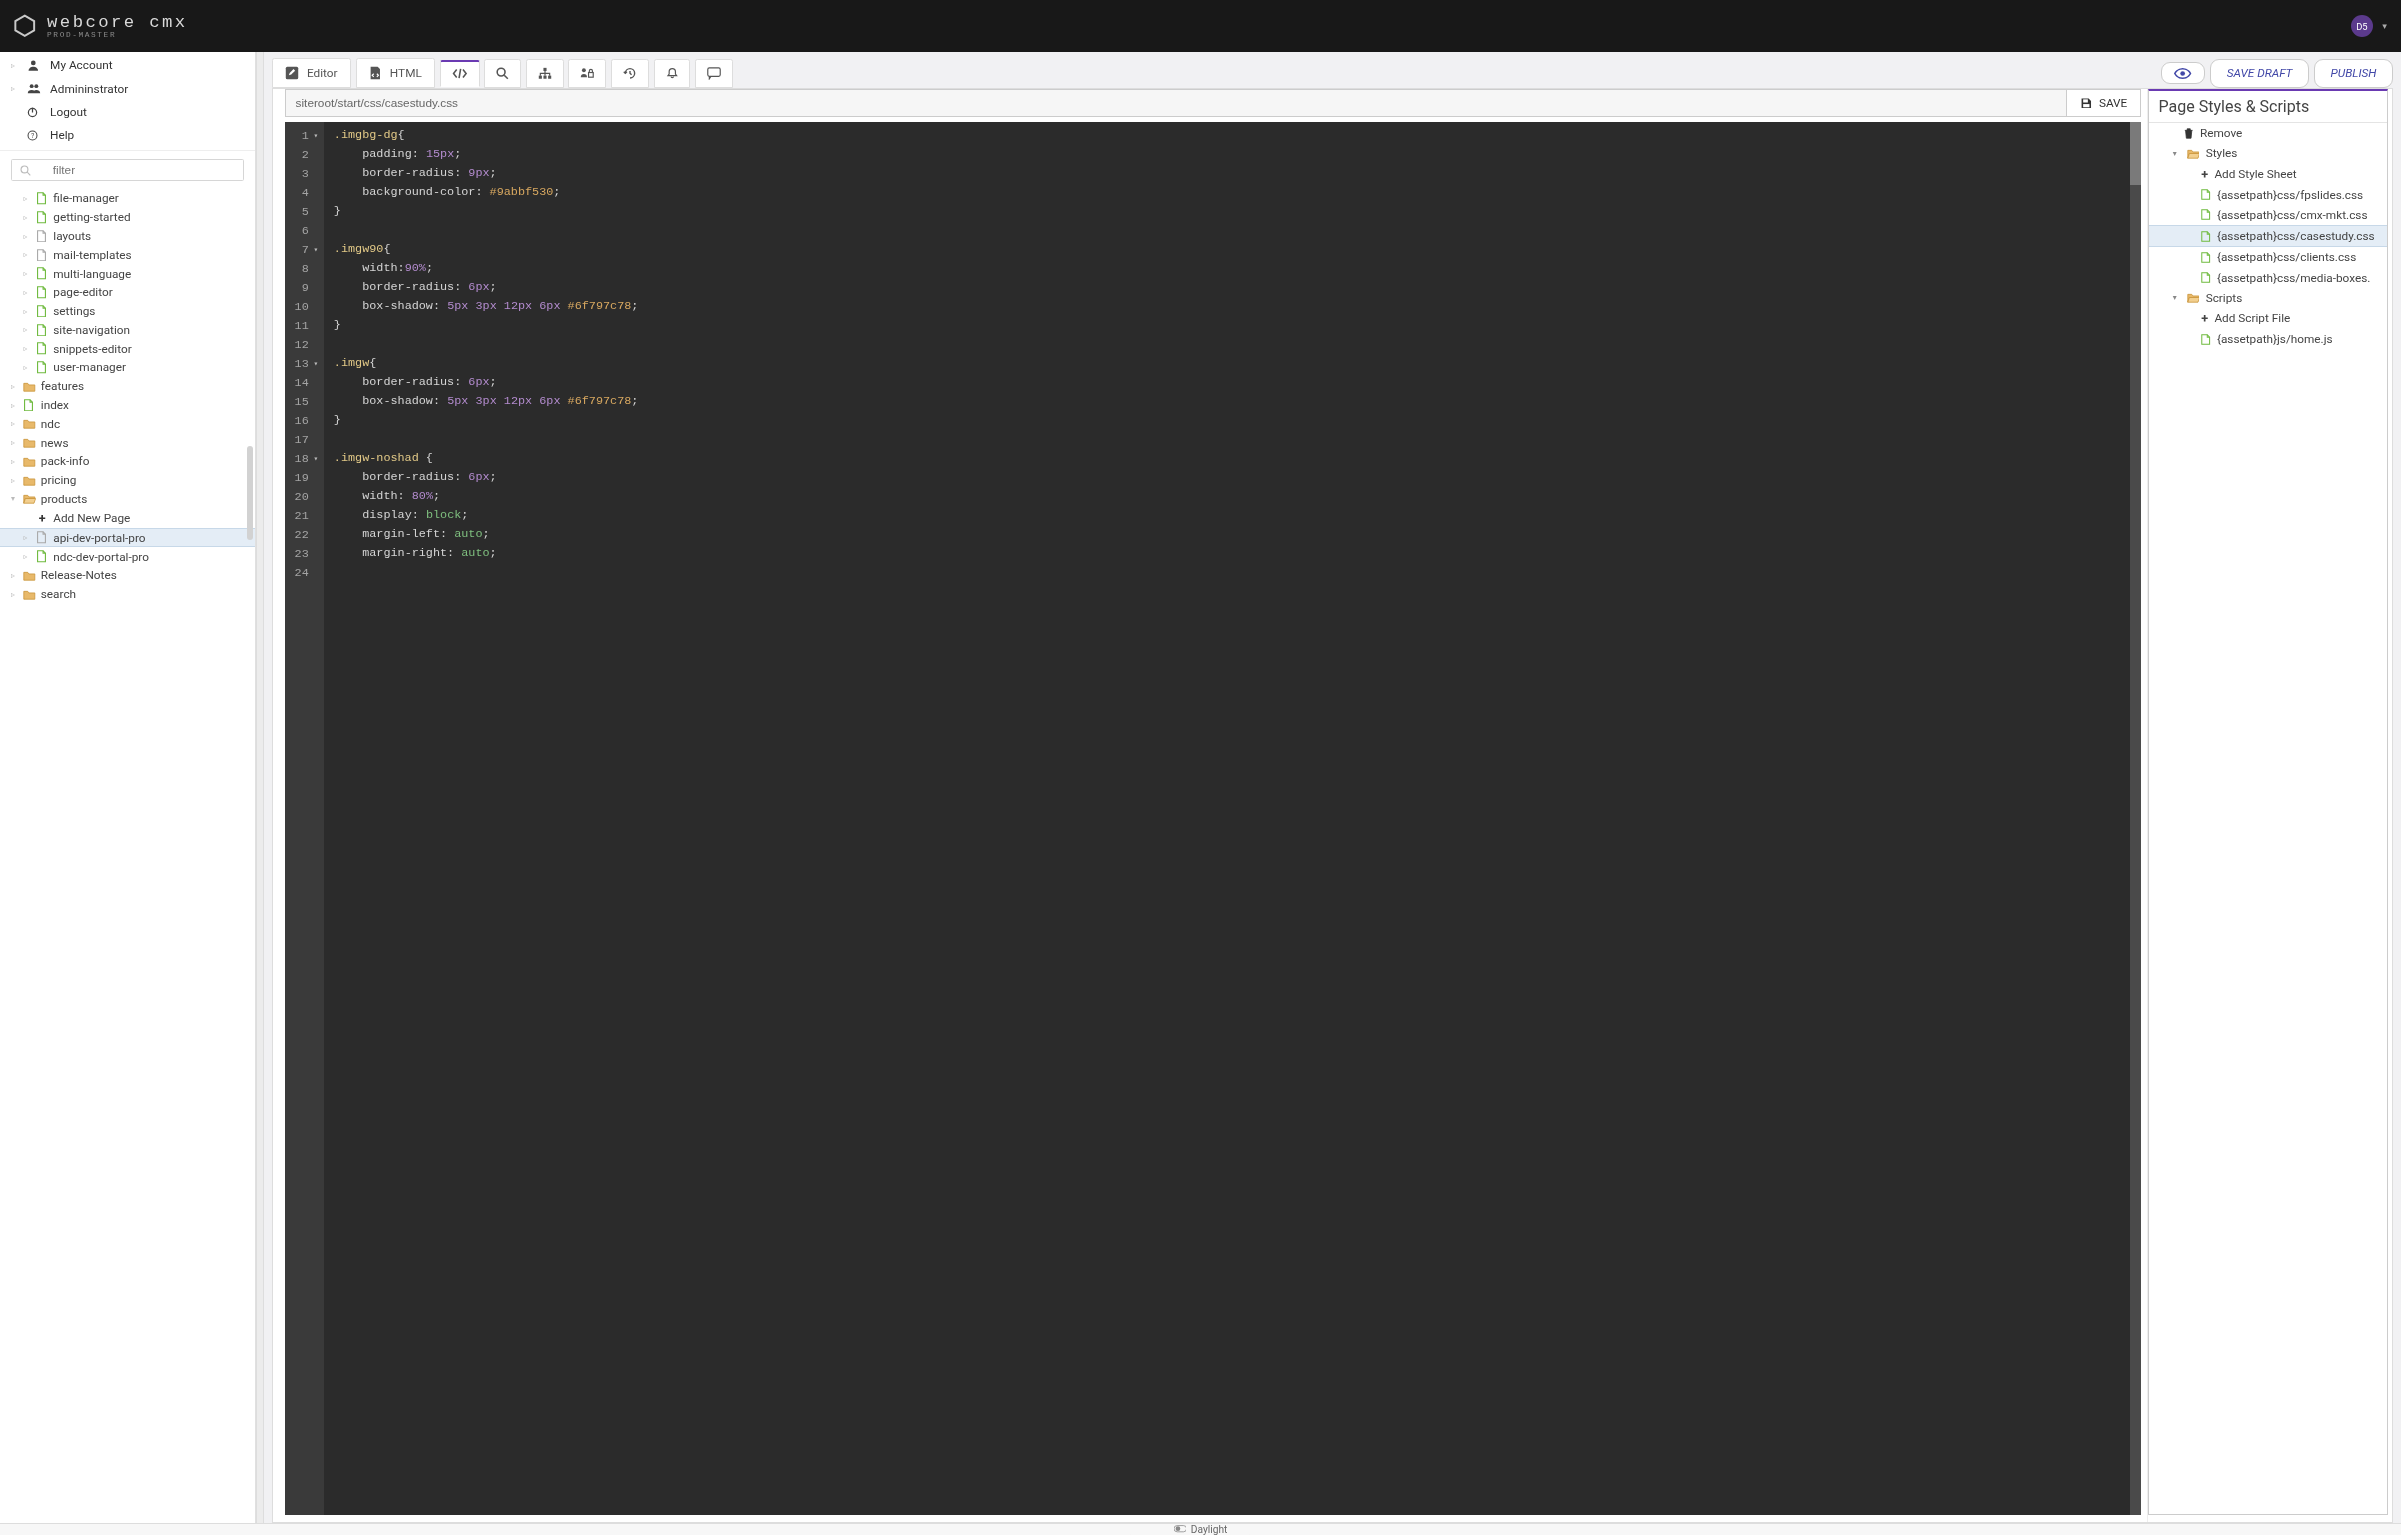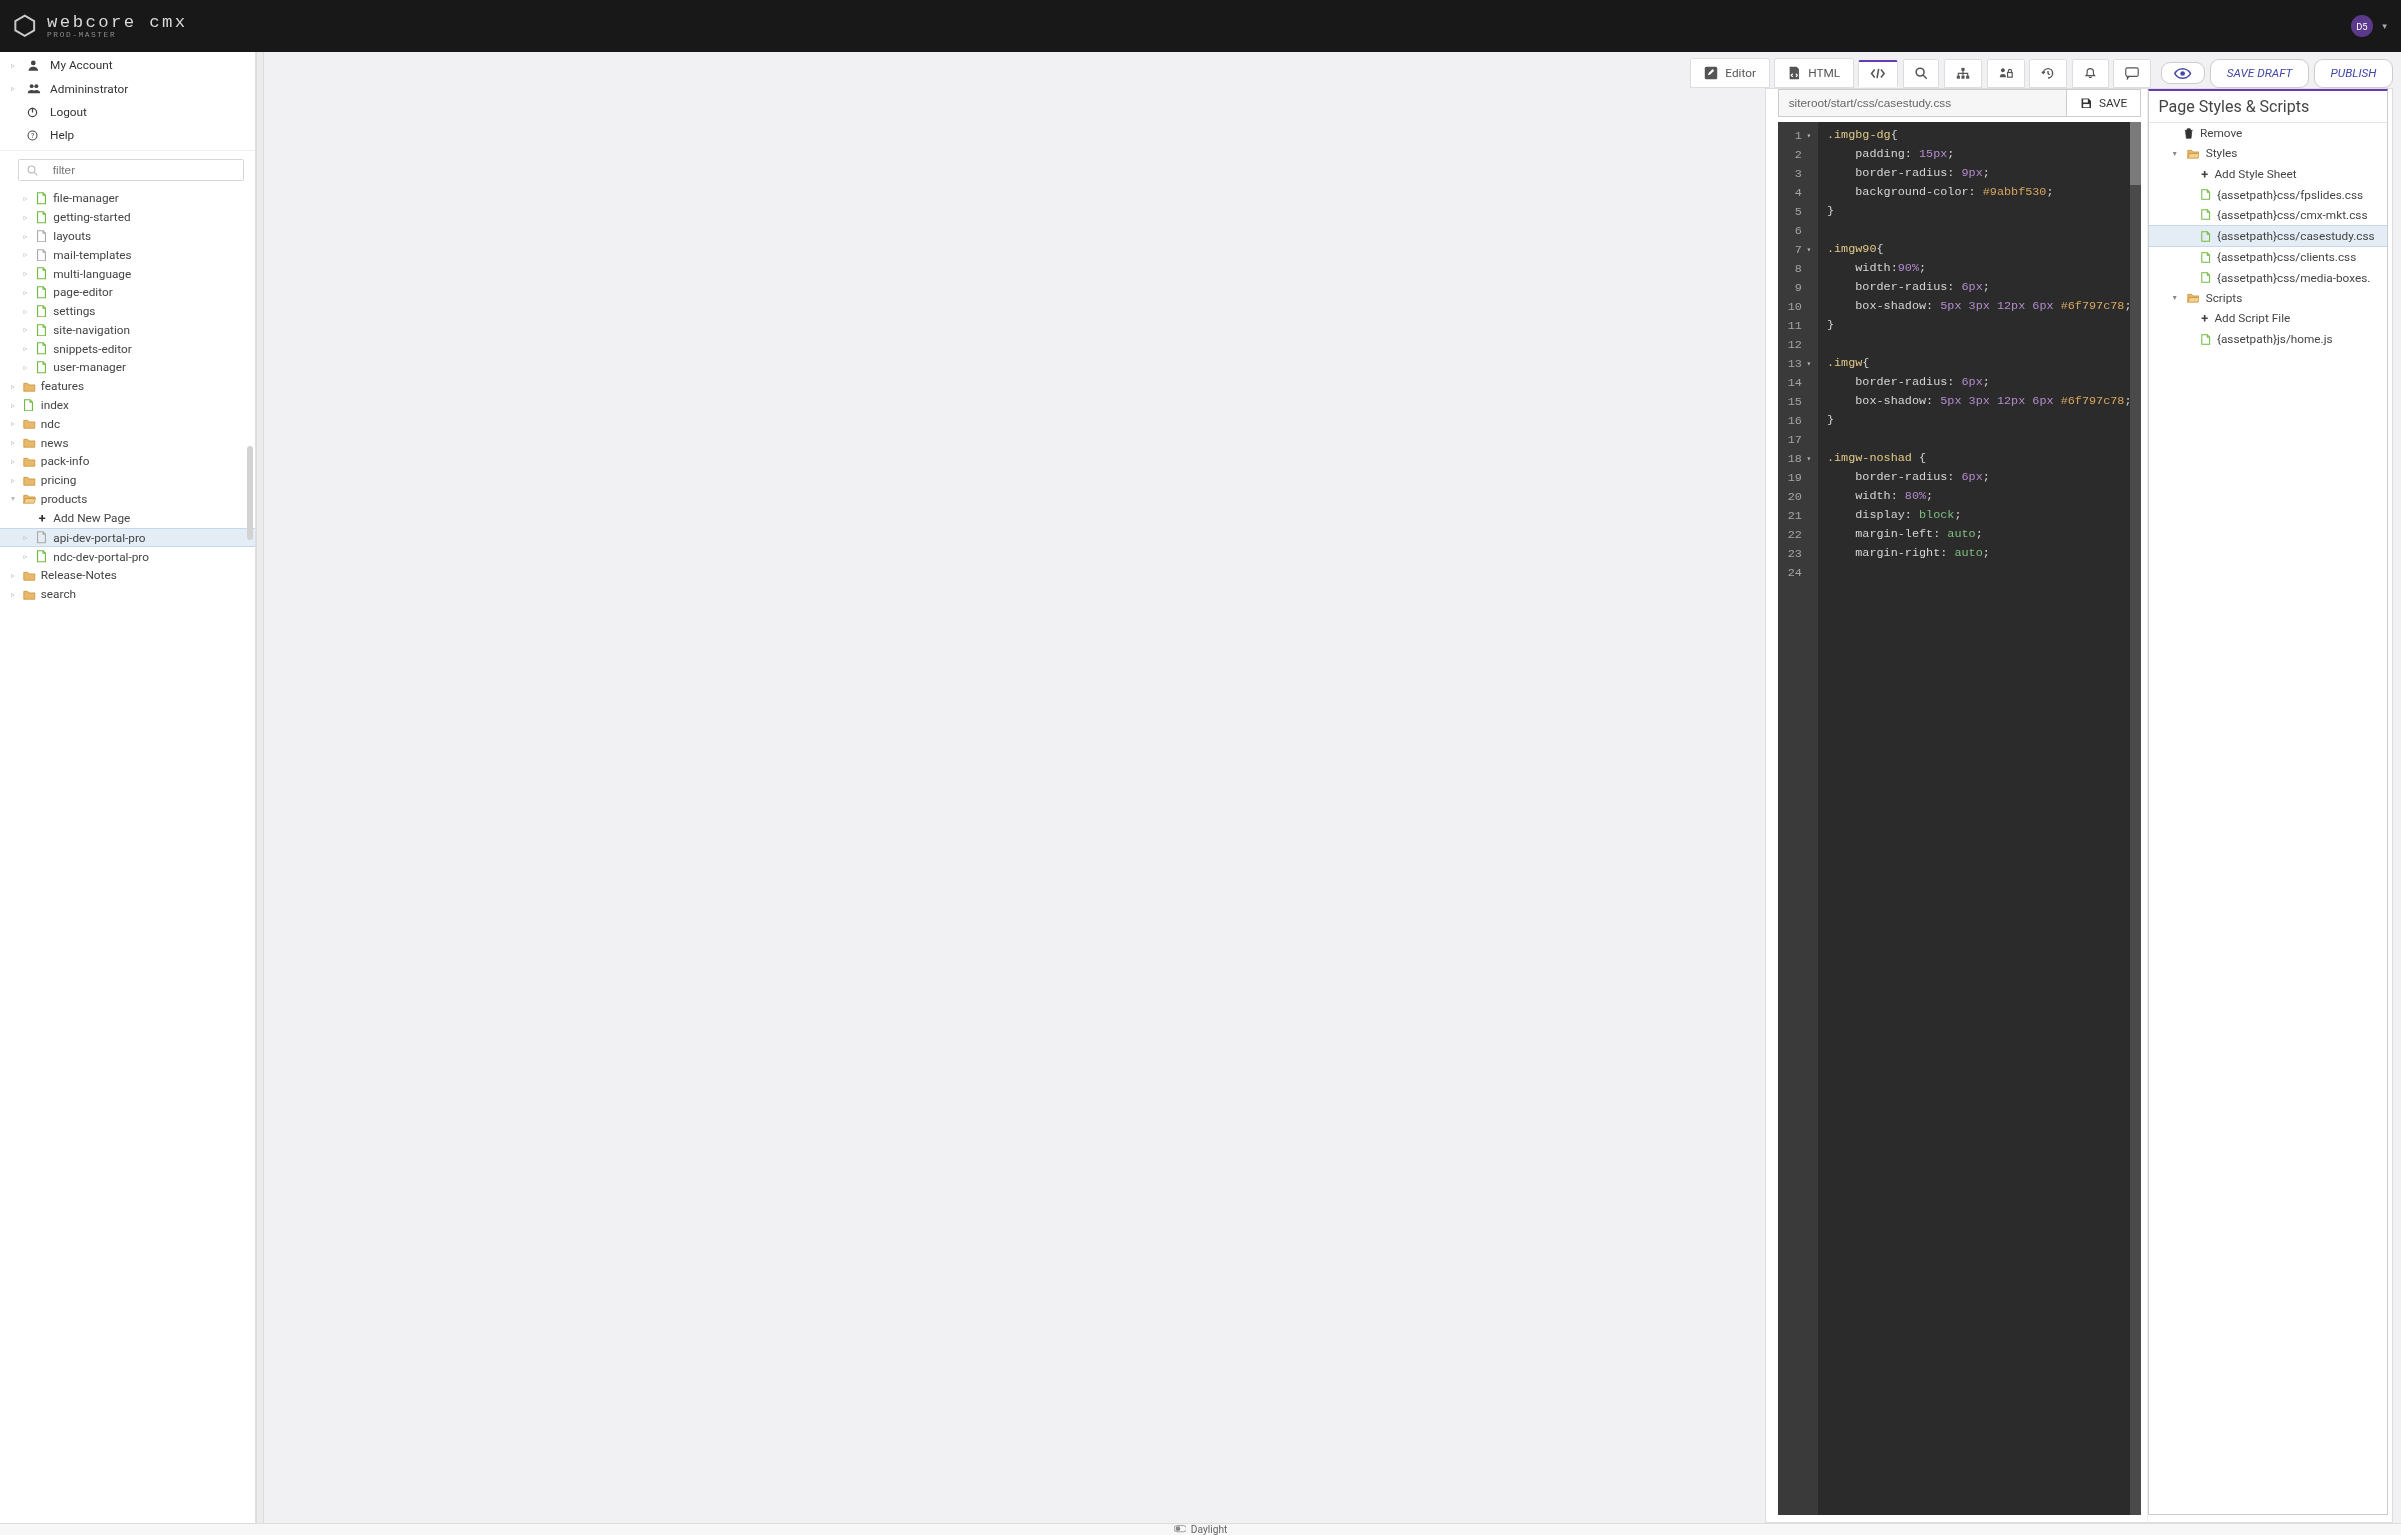--- a/index.html
+++ b/index.html
@@ -18,34 +18,34 @@
 
 .shell { display: flex; height: calc(100vh - 44px - 20.4px); }
 
 
 .sidebar { width: 256px; min-width: 256px; background: #fff; border-right: 0.8px solid #e0e0e0; display: flex; flex-direction: column; position: relative; }
 .sb-top { border-bottom: 0.8px solid #eee; padding: 1.6px 0 3.1px 0; }
 .sb-row { display: flex; align-items: center; gap: 9.4px; padding: 4.7px 11px; font-size: 11.8px; color: #333; cursor: pointer; }
 .sb-row .caret { width: 6.3px; color: #bbb; font-size: 7.8px; }
 .sb-row .ic { width: 14px; text-align: center; color: #444; }
 .filter-wrap { padding: 7.8px 11px 6.3px; }
-.filter-box { display: flex; align-items: center; border: 0.8px solid #d6d6d6; border-radius: 1.6px; padding: 3.1px 7.8px; gap: 15px; margin-left: 7px; }
+.filter-box { display: flex; align-items: center; border: 0.8px solid #d6d6d6; border-radius: 1.6px; padding: 3.1px 7.8px; gap: 22px; }
 .filter-box input { border: none; outline: none; flex: 1; font-size: 11.8px; color: #888; background: transparent; }
 .filter-box .ic { color: #bbb; }
 .tree { flex: 1; overflow-y: auto; padding: 1.6px 0 4.7px; position: relative; }
 .tree-row { display: flex; align-items: center; gap: 4.7px; padding: 2.4px 0 2.4px 11px; font-size: 11.8px; color: #444; cursor: pointer; white-space: nowrap; }
 .tree-row.d1 { padding-left: 23.5px; }
 .tree-row .caret { width: 7.8px; color: #bbb; font-size: 7.8px; display: inline-block; }
 .tree-row .fi { width: 12.6px; text-align: center; }
 .tree-row.sel { background: #e4edf6; border: 0.8px solid #c7d8e8; border-left: none; border-right: none; padding-top: 1.6px; padding-bottom: 1.6px; }
 .sb-scroll-thumb { position: absolute; right: 1.6px; top: 259px; width: 6.3px; height: 94px; background: #d2d2d2; border-radius: 3.1px; }
 .splitter { width: 7.8px; background: #ececec; border-left: 0.8px solid #ddd; border-right: 0.8px solid #ddd; cursor: col-resize; }
 
 
-.main { flex: 1; display: flex; flex-direction: column; background: #f1f1f3; overflow: hidden; align-items: flex-end; }
+.main { flex: 1; display: flex; flex-direction: column; background: #f1f1f3; overflow: hidden; }
 .toolbar { display: flex; padding: 6.3px 7.8px 0 7.8px; gap: 4.7px; align-items: center; }
 .tab-btn { background: #fff; border: 0.8px solid #ddd; border-radius: 2.4px 2.4px 0 0; padding: 7px 12.6px; display: flex; align-items: center; gap: 7.8px; color: #555; font-size: 11.8px; cursor: pointer; }
 .tab-btn.icon-only { padding: 7px 11px; }
 .tab-btn.active { border-top: 2.4px solid #6a3ab2; padding-top: 5.5px; border-bottom-color: #fff; }
 .tb-spacer { flex: 1; }
 .tb-action { border: 0.8px solid #ccc; background: #fff; padding: 6.3px 15.7px; color: #4248a8; font-size: 11.8px; cursor: pointer; border-radius: 9px; font-style: italic; }
 .tb-action.eye { padding: 4.7px 12.6px; font-size: 14px; }
 
 .work { background: #fff; border: 0.8px solid #ddd; margin: -0.8px 7.8px 0 7.8px; flex: 1; display: flex; flex-direction: column; overflow: hidden; }
 .sub-tabs { display: flex; padding: 11px 0 0 12.6px; gap: 4.7px; }

